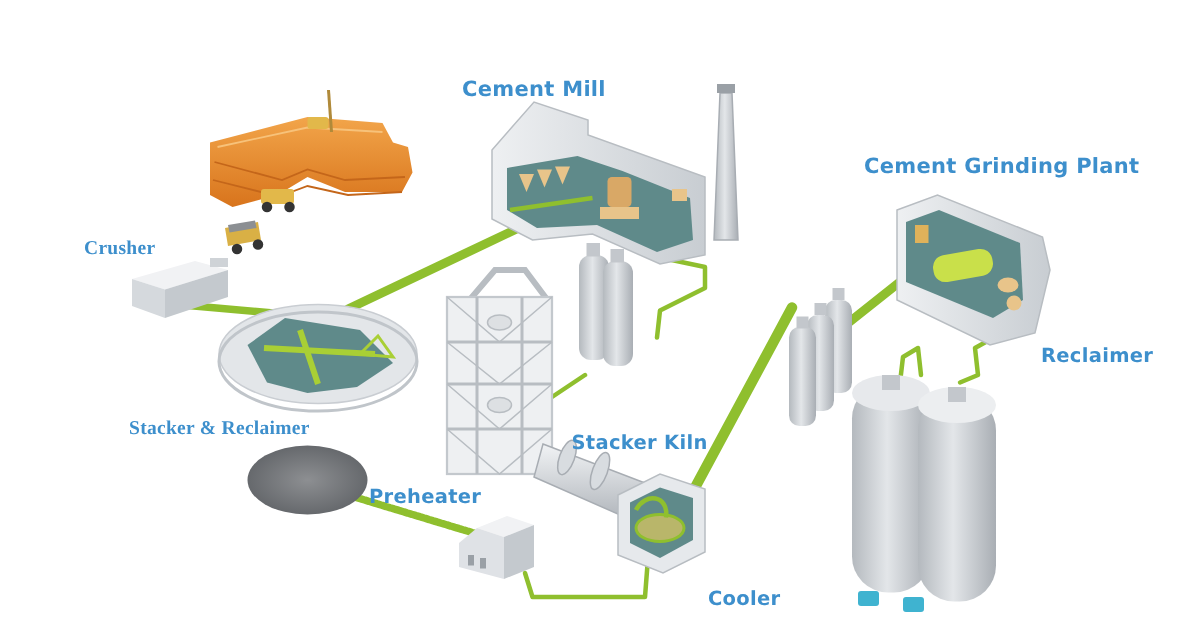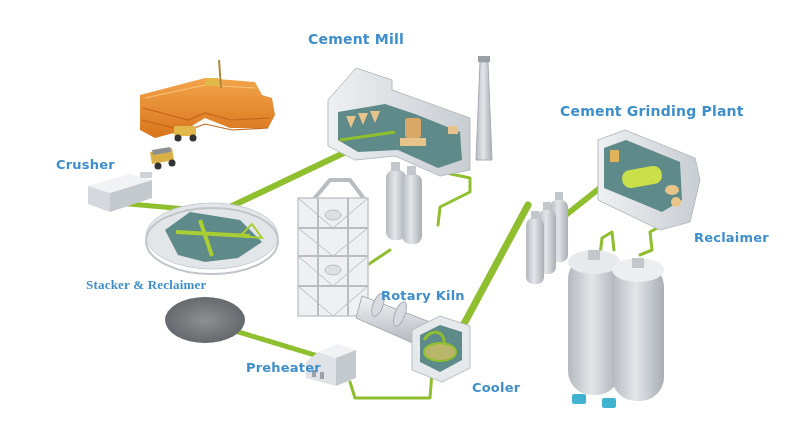--- a/index.html
+++ b/index.html
@@ -172,20 +172,20 @@
     <ellipse cx="638" cy="270" rx="26" ry="12" fill="#eceef0"></ellipse>
     <rect x="588" y="250" width="12" height="10" fill="#c3c7cc"></rect>
     <rect x="632" y="258" width="12" height="10" fill="#c3c7cc"></rect>
     <g fill="#3fb3d0">
       <rect x="572" y="394" width="14" height="10" rx="2"></rect>
       <rect x="602" y="398" width="14" height="10" rx="2"></rect>
     </g>
   </g>
 </svg>
 
-<div class="lbl big" style="left:308px;top:31px;">Cement Mill</div>
-<div class="lbl big" style="left:560px;top:103px;text-align:right;">Cement Grinding Plant</div>
-<div class="lbl" style="left:56px;top:157px;">Crusher</div>
+<div class="lbl big" style="left:308px;top:52px;">Cement Mill</div>
+<div class="lbl big" style="left:576px;top:103px;text-align:right;">Cement Grinding Plant</div>
+<div class="lbl" style="left:56px;top:157px;font-family:Liberation Serif, serif;">Crusher</div>
 <div class="lbl" style="left:86px;top:277px;font-family:Liberation Serif, serif;">Stacker &amp; Reclaimer</div>
-<div class="lbl" style="left:381px;top:288px;">Rotary Kiln</div>
-<div class="lbl" style="left:246px;top:324px;margin-top:36px;">Preheater</div>
-<div class="lbl" style="left:472px;top:380px;">Cooler</div>
+<div class="lbl" style="left:381px;top:288px;">Stacker Kiln</div>
+<div class="lbl" style="left:246px;top:324px;">Preheater</div>
+<div class="lbl" style="left:472px;top:392px;">Cooler</div>
 <div class="lbl" style="left:694px;top:230px;">Reclaimer</div>
 
 </body></html>

